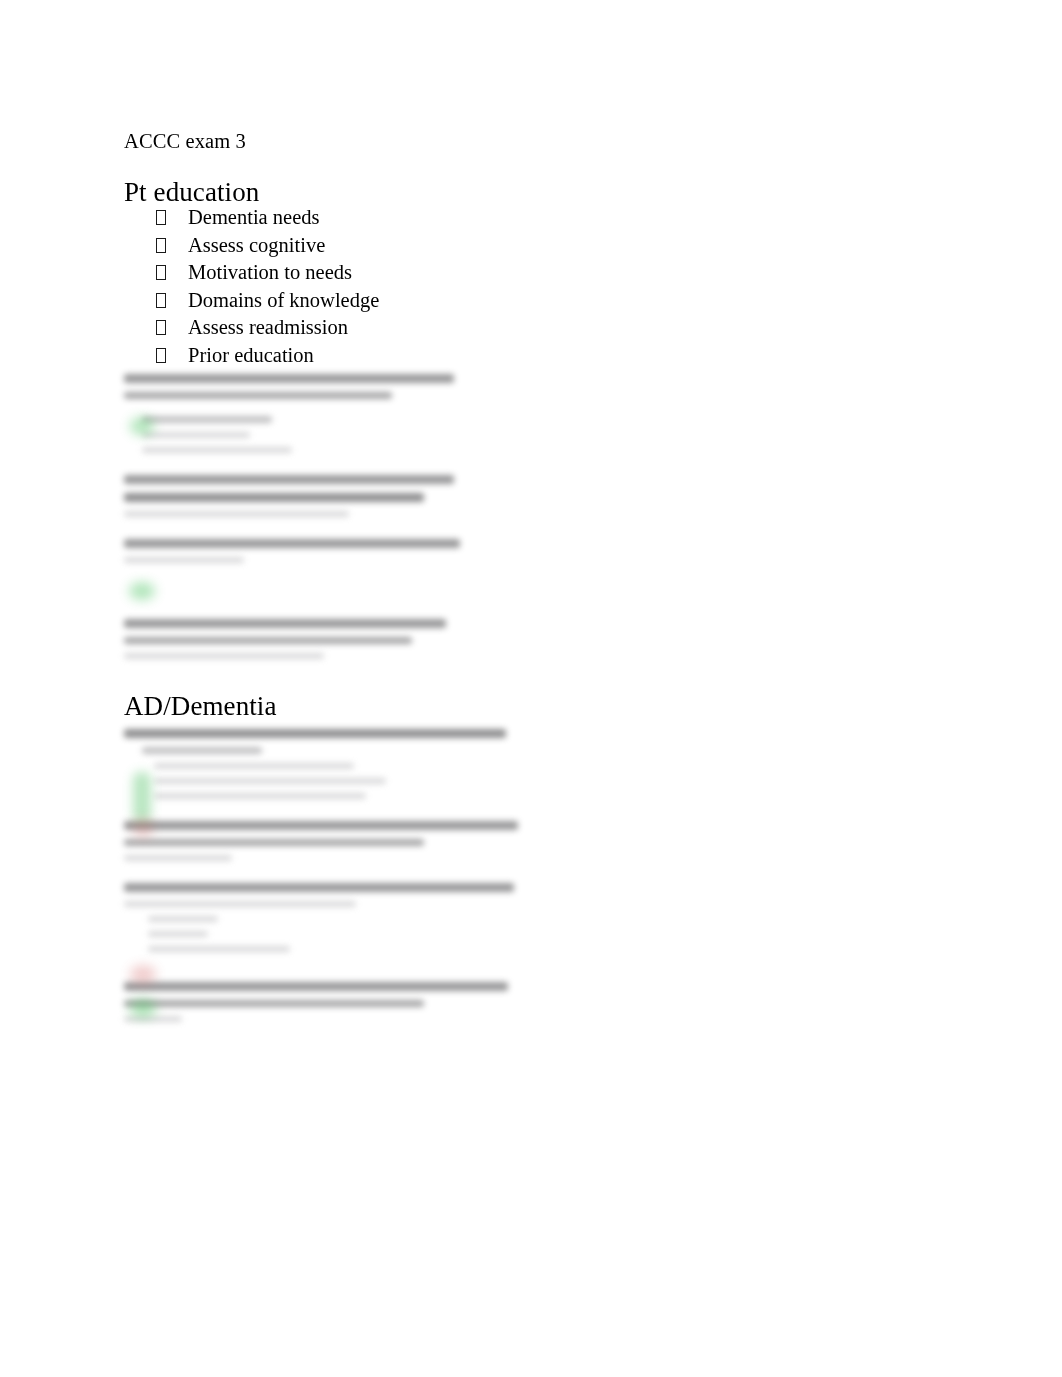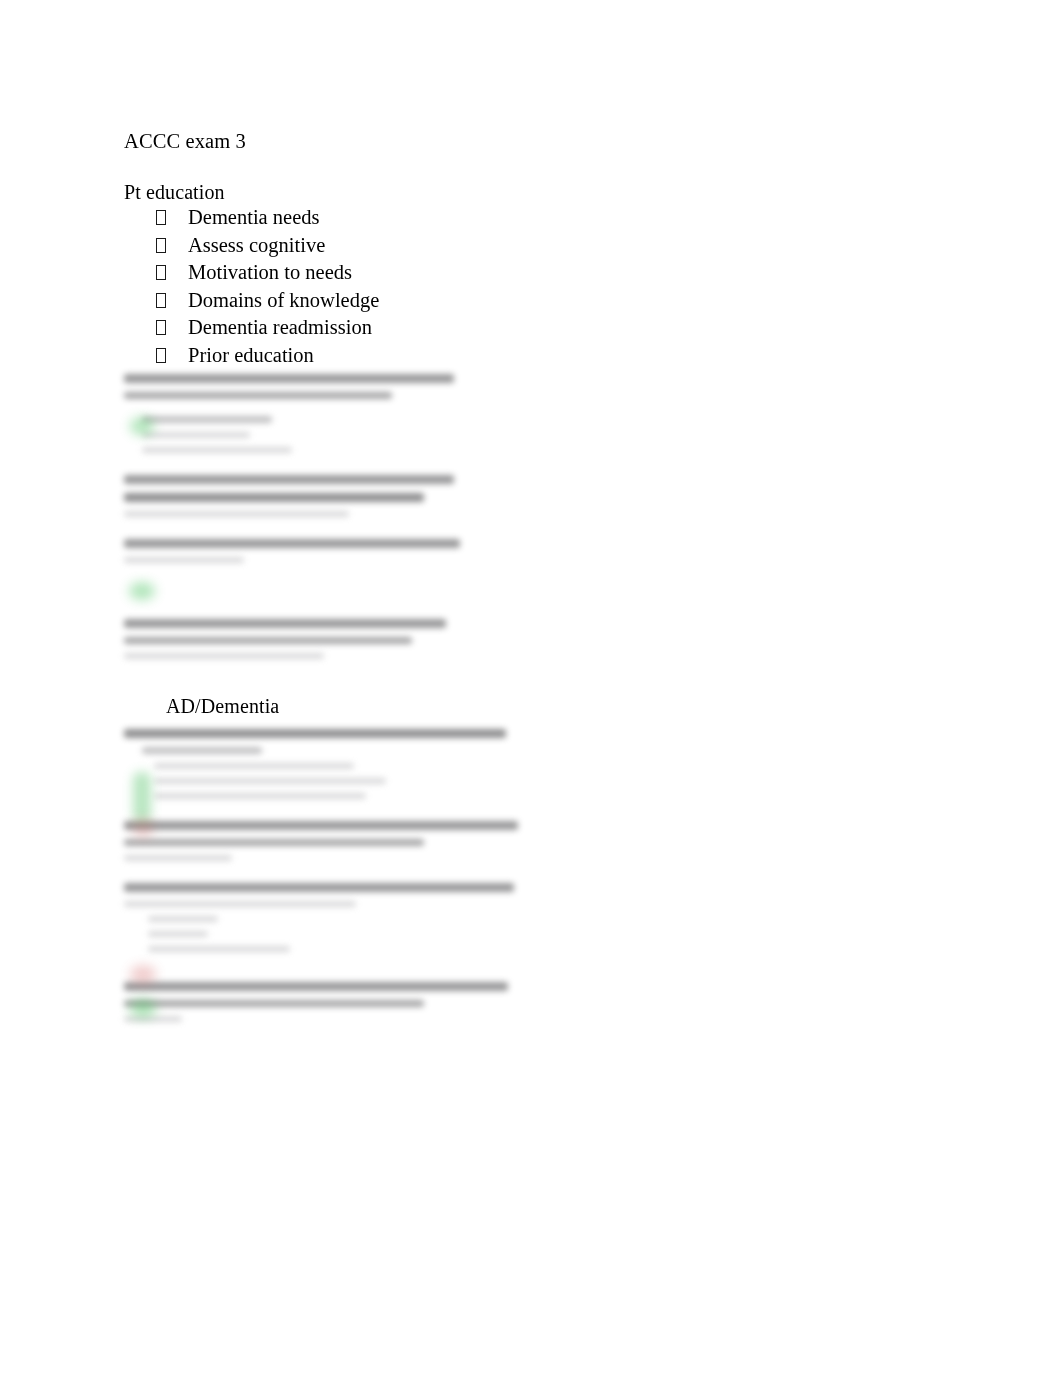--- a/index.html
+++ b/index.html
@@ -32,21 +32,21 @@
   .doc-title {
     font-size: 20.5px;
     line-height: 26px;
     letter-spacing: 0.1px;
     white-space: pre;
   }
 
   .spacer-line { height: 25px; }
 
   .section-heading {
-    font-size: 20px;
+    font-size: 27px;
     line-height: 26px;
     letter-spacing: 0.1px;
     white-space: pre;
   }
 
   .bullet-list {
     list-style: none;
     margin: 0;
     padding: 0;
   }
@@ -137,21 +137,21 @@
       <li class="bullet-item">
         <span class="bullet-glyph"><span class="tofu"></span></span>
         <span class="bullet-text">Motivation to needs</span>
       </li>
       <li class="bullet-item">
         <span class="bullet-glyph"><span class="tofu"></span></span>
         <span class="bullet-text">Domains of knowledge</span>
       </li>
       <li class="bullet-item">
         <span class="bullet-glyph"><span class="tofu"></span></span>
-        <span class="bullet-text">Dementia readmission</span>
+        <span class="bullet-text">Assess readmission</span>
       </li>
       <li class="bullet-item">
         <span class="bullet-glyph"><span class="tofu"></span></span>
         <span class="bullet-text">Prior education</span>
       </li>
     </ul>
 
     <div class="blur-block" style="margin-top:4px;">
       <div class="bl-line" style="width:330px;"></div>
       <div class="bl-line thin" style="width:268px;"></div>
@@ -171,21 +171,21 @@
       <div class="bl-line" style="width:336px;"></div>
       <div class="bl-line ghost" style="width:120px;"></div>
     </div>
 
     <div class="blur-block" style="margin-top:56px;">
       <div class="bl-line" style="width:322px;"></div>
       <div class="bl-line thin" style="width:288px;"></div>
       <div class="bl-line ghost" style="width:200px;"></div>
     </div>
 
-    <div class="section-heading" style="margin-top:34px;margin-left:42px;">AD/Dementia</div>
+    <div class="section-heading" style="margin-top:34px;">AD/Dementia</div>
 
     <div class="blur-block" style="margin-top:10px;">
       <div class="bl-line dark" style="width:382px;"></div>
       <div class="bl-line faint" style="width:120px; margin-left:18px;"></div>
       <div class="bl-line ghost" style="width:200px; margin-left:30px;"></div>
       <div class="bl-line ghost" style="width:232px; margin-left:30px;"></div>
       <div class="bl-line ghost" style="width:212px; margin-left:30px;"></div>
     </div>
 
     <div class="blur-block" style="margin-top:22px;">

